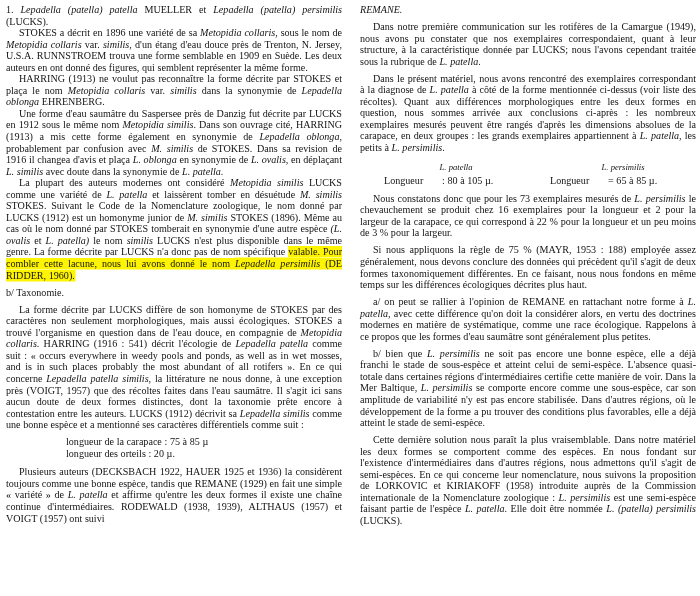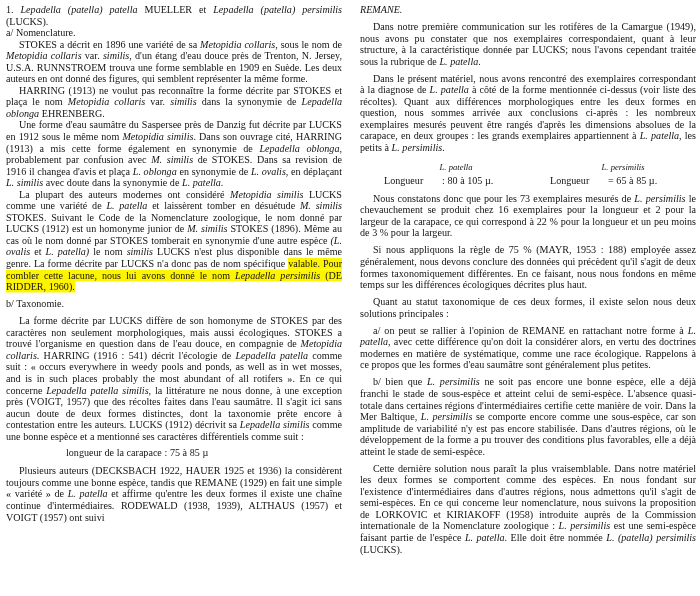--- a/index.html
+++ b/index.html
@@ -112,33 +112,33 @@
 
     <p class="para heading">
       <span>1.</span>
       <i>Lepadella (patella) patella</i>
       <span>MUELLER</span>
       <span>et</span>
       <i>Lepadella (patella) persimilis</i>
       <span>(LUCKS).</span>
     </p>
 
-    <p class="para heading">a/ Nomenclature.</p>
 
     <p class="para"><span>STOKES a décrit en 1896 une variété de sa </span><span class="it">Metopidia collaris</span><span>, sous le nom de </span><span class="it">Metopidia collaris</span><span> var. </span><span class="it">similis</span><span>, d'un étang d'eau douce près de Trenton, N. Jersey, U.S.A. RUNNSTROEM trouva une forme semblable en 1909 en Suède. Les deux auteurs en ont donné des figures, qui semblent représenter la même forme.</span></p>
     <p class="para"><span>HARRING (1913) ne voulut pas reconnaître la forme décrite par STOKES et plaça le nom </span><span class="it">Metopidia collaris</span><span> var. </span><span class="it">similis</span><span> dans la synonymie de </span><span class="it">Lepadella oblonga</span><span> EHRENBERG.</span></p>
     <p class="para"><span>Une forme d'eau saumâtre du Saspersee près de Danzig fut décrite par LUCKS en 1912 sous le même nom </span><span class="it">Metopidia similis</span><span>. Dans son ouvrage cité, HARRING (1913) a mis cette forme également en synonymie de </span><span class="it">Lepadella oblonga</span><span>, probablement par confusion avec </span><span class="it">M. similis</span><span> de STOKES. Dans sa revision de 1916 il changea d'avis et plaça </span><span class="it">L. oblonga</span><span> en synonymie de </span><span class="it">L. ovalis</span><span>, en déplaçant </span><span class="it">L. similis</span><span> avec doute dans la synonymie de </span><span class="it">L. patella</span><span>.</span></p>
     <p class="para"><span>La plupart des auteurs modernes ont considéré </span><span class="it">Metopidia similis</span><span> LUCKS comme une variété de </span><span class="it">L. patella</span><span> et laissèrent tomber en désuétude </span><span class="it">M. similis</span><span> STOKES. Suivant le Code de la Nomenclature zoologique, le nom donné par LUCKS (1912) est un homonyme junior de </span><span class="it">M. similis</span><span> STOKES (1896). Même au cas où le nom donné par STOKES tomberait en synonymie d'une autre espèce </span><span class="it">(L. ovalis</span><span> et </span><span class="it">L. patella)</span><span> le nom </span><span class="it">similis</span><span> LUCKS n'est plus disponible dans le même genre. La forme décrite par LUCKS n'a donc pas de nom spécifique </span><span class="hl">valable. Pour combler cette lacune, nous lui avons donné le nom </span><span class="it hl">Lepadella persimilis</span><span class="hl"> (DE RIDDER, 1960).</span></p>
 
     <p class="para heading gap-sm">b/ Taxonomie.</p>
 
     <p class="para gap-sm"><span>La forme décrite par LUCKS diffère de son homonyme de STOKES par des caractères non seulement morphologiques, mais aussi écologiques. STOKES a trouvé l'organisme en question dans de l'eau douce, en compagnie de </span><span class="it">Metopidia collaris</span><span>. HARRING (1916 : 541) décrit l'écologie de </span><span class="it">Lepadella patella</span><span> comme suit : « occurs everywhere in weedy pools and ponds, as well as in wet mosses, and is in such places probably the most abundant of all rotifers ». En ce qui concerne </span><span class="it">Lepadella patella similis</span><span>, la littérature ne nous donne, à une exception près (VOIGT, 1957) que des récoltes faites dans l'eau saumâtre. Il s'agit ici sans aucun doute de deux formes distinctes, dont la taxonomie prête encore à contestation entre les auteurs. LUCKS (1912) décrivit sa </span><span class="it">Lepadella similis</span><span> comme une bonne espèce et a mentionné ses caractères différentiels comme suit :</span></p>
 
     <div class="measure-block">
       <div>longueur de la carapace : 75 à 85 µ</div>
+      <div>longueur des orteils : 20 µ.</div>
     </div>
 
     <p class="para gap-sm"><span>Plusieurs auteurs (DECKSBACH 1922, HAUER 1925 et 1936) la considèrent toujours comme une bonne espèce, tandis que REMANE (1929) en fait une simple « variété » de </span><span class="it">L. patella</span><span> et affirme qu'entre les deux formes il existe une chaîne continue d'intermédiaires. RODEWALD (1938, 1939), ALTHAUS (1957) et VOIGT (1957) ont suivi</span></p>
   </div>
 
   <div class="column col-right">
 
     <p class="para para-noindent">REMANE.</p>
 
     <p class="para gap-sm"><span>Dans notre première communication sur les rotifères de la Camargue (1949), nous avons pu constater que nos exemplaires correspondaient, quant à leur structure, à la caractéristique donnée par LUCKS; nous l'avons cependant traitée sous la rubrique de </span><span class="it">L. patella</span><span>.</span></p>
@@ -164,19 +164,18 @@
               <span class="lbl">Longueur</span><span>=</span>
               <span>65 à 85 µ.</span>
             </span>
           </td>
         </tr>
       </tbody>
     </table>
 
     <p class="para gap-sm"><span>Nous constatons donc que pour les 73 exemplaires mesurés de </span><span class="it">L. persimilis</span><span> le chevauchement se produit chez 16 exemplaires pour la longueur et 2 pour la largeur de la carapace, ce qui correspond à 22 % pour la longueur et un peu moins de 3 % pour la largeur.</span></p>
     <p class="para gap-sm"><span>Si nous appliquons la règle de 75 % (MAYR, 1953 : 188) employée assez généralement, nous devons conclure des données qui précèdent qu'il s'agit de deux formes taxonomiquement différentes. En ce faisant, nous nous fondons en même temps sur les différences écologiques décrites plus haut.</span></p>
-    <p class="para gap-sm"><span>Quant au statut taxonomique de ces deux formes, il existe selon nous deux solutions principales :</span></p>
     <p class="para gap-sm"><span>a/ on peut se rallier à l'opinion de REMANE en rattachant notre forme à </span><span class="it">L. patella</span><span>, avec cette différence qu'on doit la considérer alors, en vertu des doctrines modernes en matière de systématique, comme une race écologique. Rappelons à ce propos que les formes d'eau saumâtre sont généralement plus petites.</span></p>
     <p class="para gap-sm"><span>b/ bien que </span><span class="it">L. persimilis</span><span> ne soit pas encore une bonne espèce, elle a déjà franchi le stade de sous-espèce et atteint celui de semi-espèce. L'absence quasi-totale dans certaines régions d'intermédiaires certifie cette manière de voir. Dans la Mer Baltique, </span><span class="it">L. persimilis</span><span> se comporte encore comme une sous-espèce, car son amplitude de variabilité n'y est pas encore stabilisée. Dans d'autres régions, où le développement de la forme a pu trouver des conditions plus favorables, elle a déjà atteint le stade de semi-espèce.</span></p>
     <p class="para gap-sm"><span>Cette dernière solution nous paraît la plus vraisemblable. Dans notre matériel les deux formes se comportent comme des espèces. En nous fondant sur l'existence d'intermédiaires dans d'autres régions, nous admettons qu'il s'agit de semi-espèces. En ce qui concerne leur nomenclature, nous suivons la proposition de LORKOVIC et KIRIAKOFF (1958) introduite auprès de la Commission internationale de la Nomenclature zoologique : </span><span class="it">L. persimilis</span><span> est une semi-espèce faisant partie de l'espèce </span><span class="it">L. patella</span><span>. Elle doit être nommée </span><span class="it">L. (patella) persimilis</span><span> (LUCKS).</span></p>
   </div>
 
 </div>
 
 </body></html>

